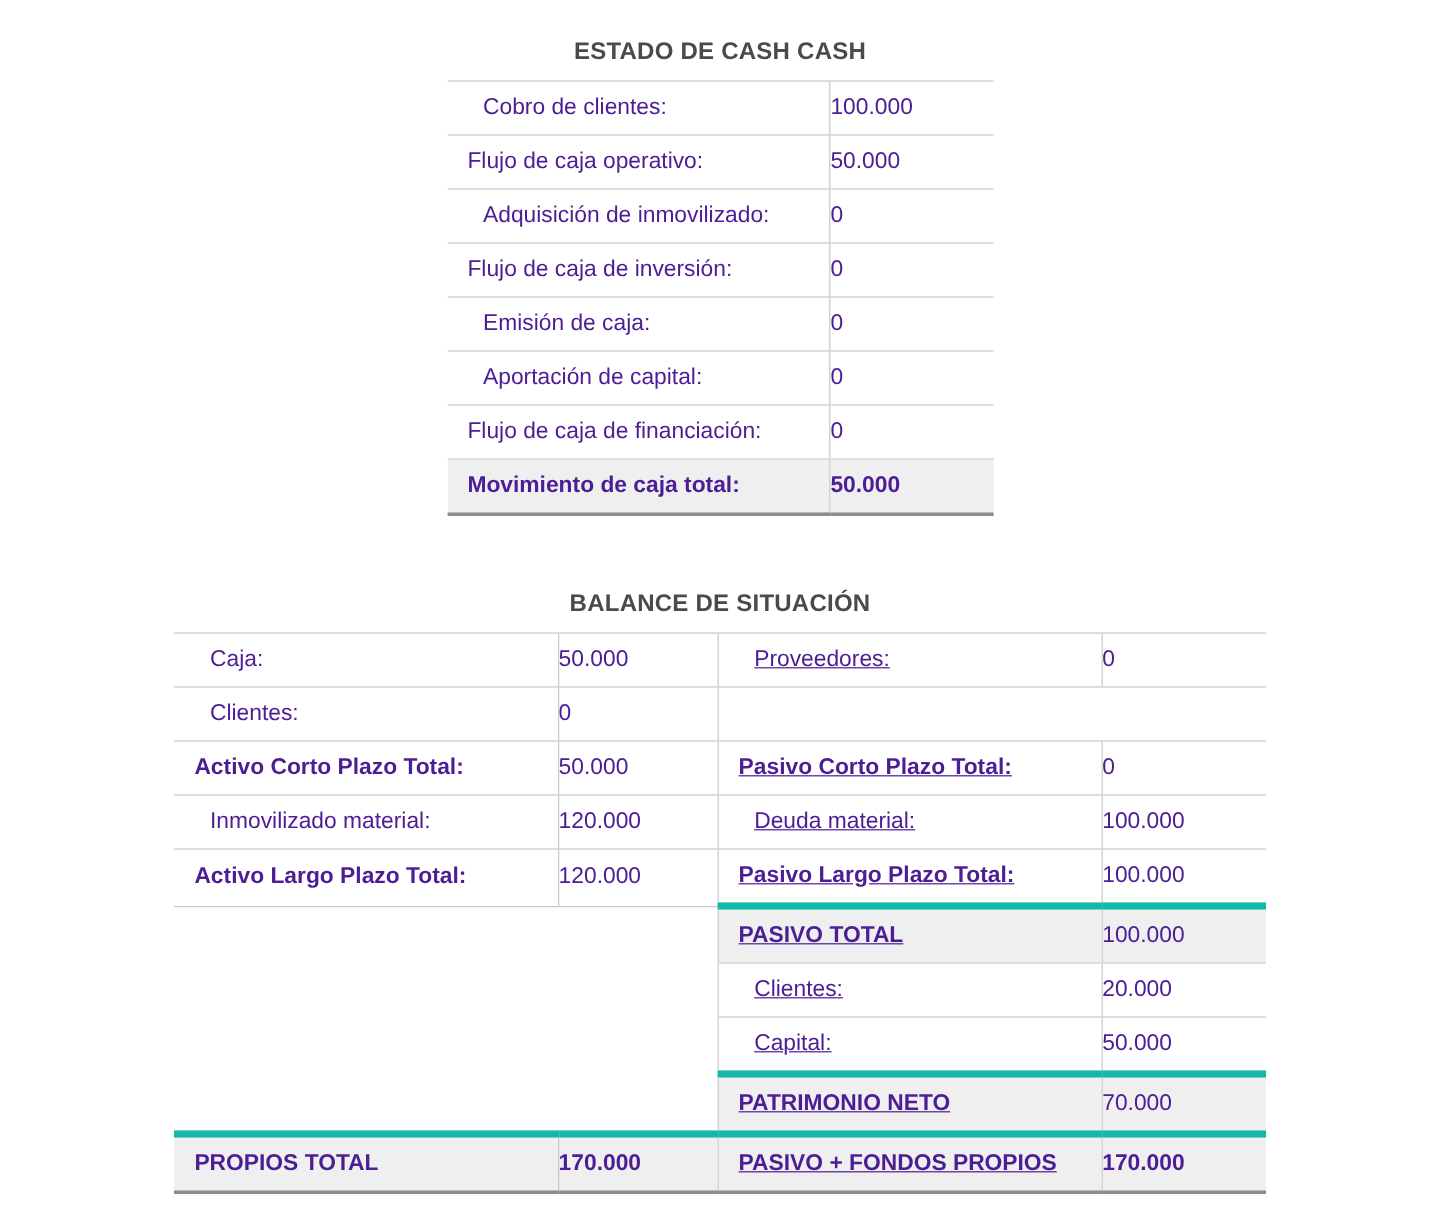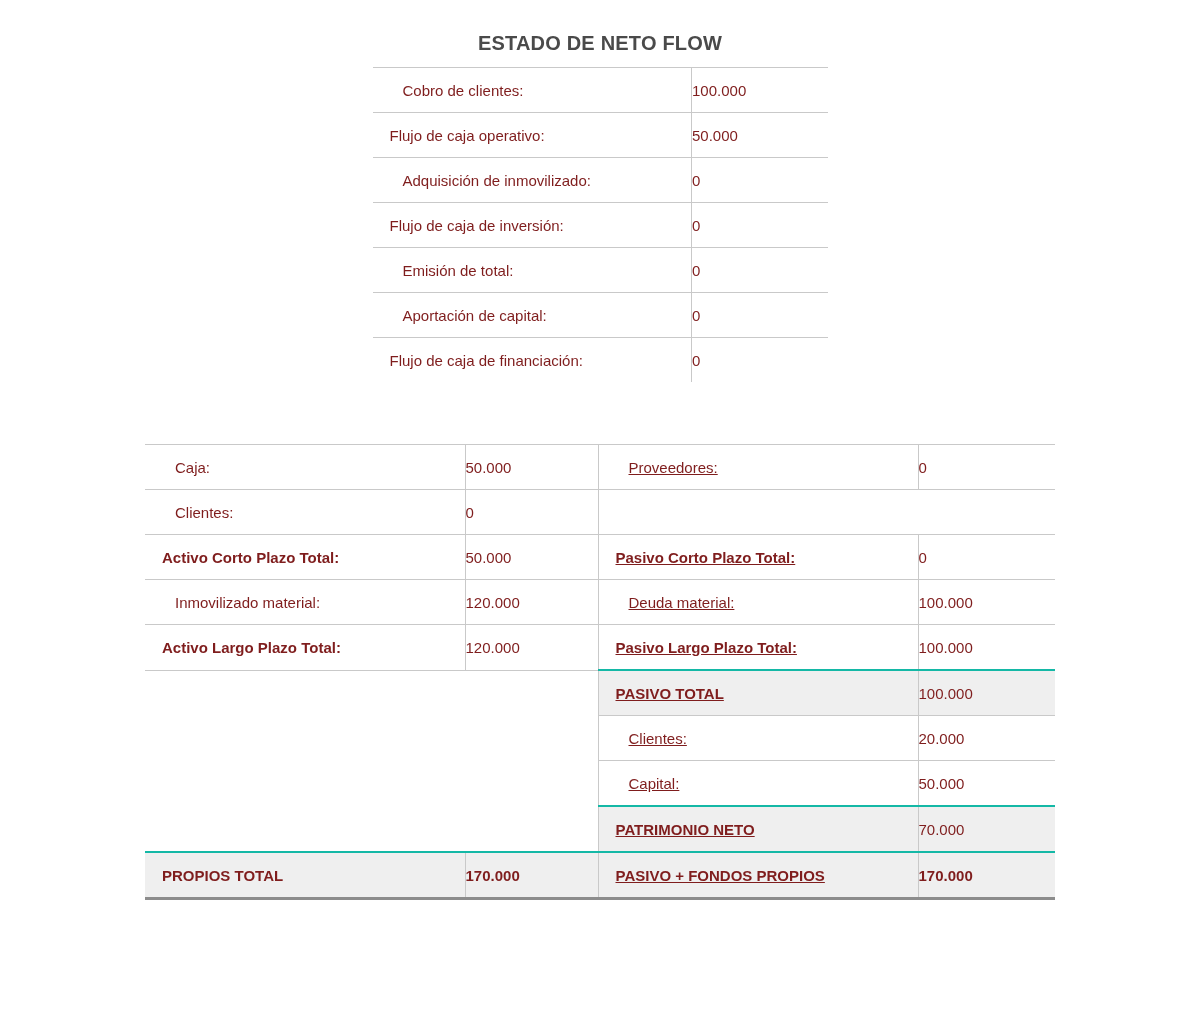--- a/index.html
+++ b/index.html
@@ -26,46 +26,46 @@
   table {
     border-collapse: collapse;
     table-layout: fixed;
     margin: 0 auto;
   }
   #cf-table { width: 455px; }
   #bs-table { width: 910px; }
   td {
     height: 44px;
     padding: 0;
-    font-size: 15px;
-    color: #7f1d1d;
+    font-size: 19px;
+    color: #4c1d95;
     border-top: 1px solid #c9c9c9;
     overflow: hidden;
     white-space: nowrap;
     background: #ffffff;
   }
   td.lbl { text-align: left; padding-left: 17px; }
   td.lbl.indent { padding-left: 30px; }
   td.val { text-align: left; padding-right: 19px; border-left: 1px solid #c9c9c9; }
   td.rl { border-left: 1px solid #c9c9c9; text-decoration: underline; }
   td.bold { font-weight: 700; }
   td.bg { background: #efefef; }
-  td.top2 { border-top: 2px solid #14b8a6; margin-left: 30px; }
+  td.top2 { border-top: 6px solid #14b8a6; margin-left: 30px; }
   td.bot3 { border-bottom: 3px solid #8c8c8c; }
   td.blank { border-top: 1px solid #c9c9c9; background: #ffffff; }
   td.empty { border-left: 1px solid #c9c9c9; }
   #balance-section { margin-top: 62px; }
 </style>
 </head>
 <body>
 
 <div class="sheet">
 
   <section>
-    <h2 class="tbl-title">ESTADO DE NETO FLOW</h2>
+    <h2 class="tbl-title">ESTADO DE CASH CASH</h2>
     <table id="cf-table">
       <colgroup>
         <col style="width:319px">
         <col style="width:136px">
       </colgroup>
       <tbody id="cf-body">
           <tr>
             <td class="lbl indent">Cobro de clientes:</td>
             <td class="val">100.000</td>
           </tr>
@@ -75,36 +75,41 @@
           </tr>
           <tr>
             <td class="lbl indent">Adquisición de inmovilizado:</td>
             <td class="val">0</td>
           </tr>
           <tr>
             <td class="lbl">Flujo de caja de inversión:</td>
             <td class="val">0</td>
           </tr>
           <tr>
-            <td class="lbl indent">Emisión de total:</td>
+            <td class="lbl indent">Emisión de caja:</td>
             <td class="val">0</td>
           </tr>
           <tr>
             <td class="lbl indent">Aportación de capital:</td>
             <td class="val">0</td>
           </tr>
           <tr>
             <td class="lbl">Flujo de caja de financiación:</td>
             <td class="val">0</td>
           </tr>
+          <tr>
+            <td class="lbl bold bg bot3">Movimiento de caja total:</td>
+            <td class="val bold bg bot3">50.000</td>
+          </tr>
         </tbody>
     </table>
   </section>
 
   <section id="balance-section">
+    <h2 class="tbl-title">BALANCE DE SITUACIÓN</h2>
     <table id="bs-table">
       <colgroup>
         <col style="width:320px">
         <col style="width:133px">
         <col style="width:320px">
         <col style="width:137px">
       </colgroup>
       <tbody id="bs-body">
           <tr>
             <td class="lbl indent">Caja:</td>

